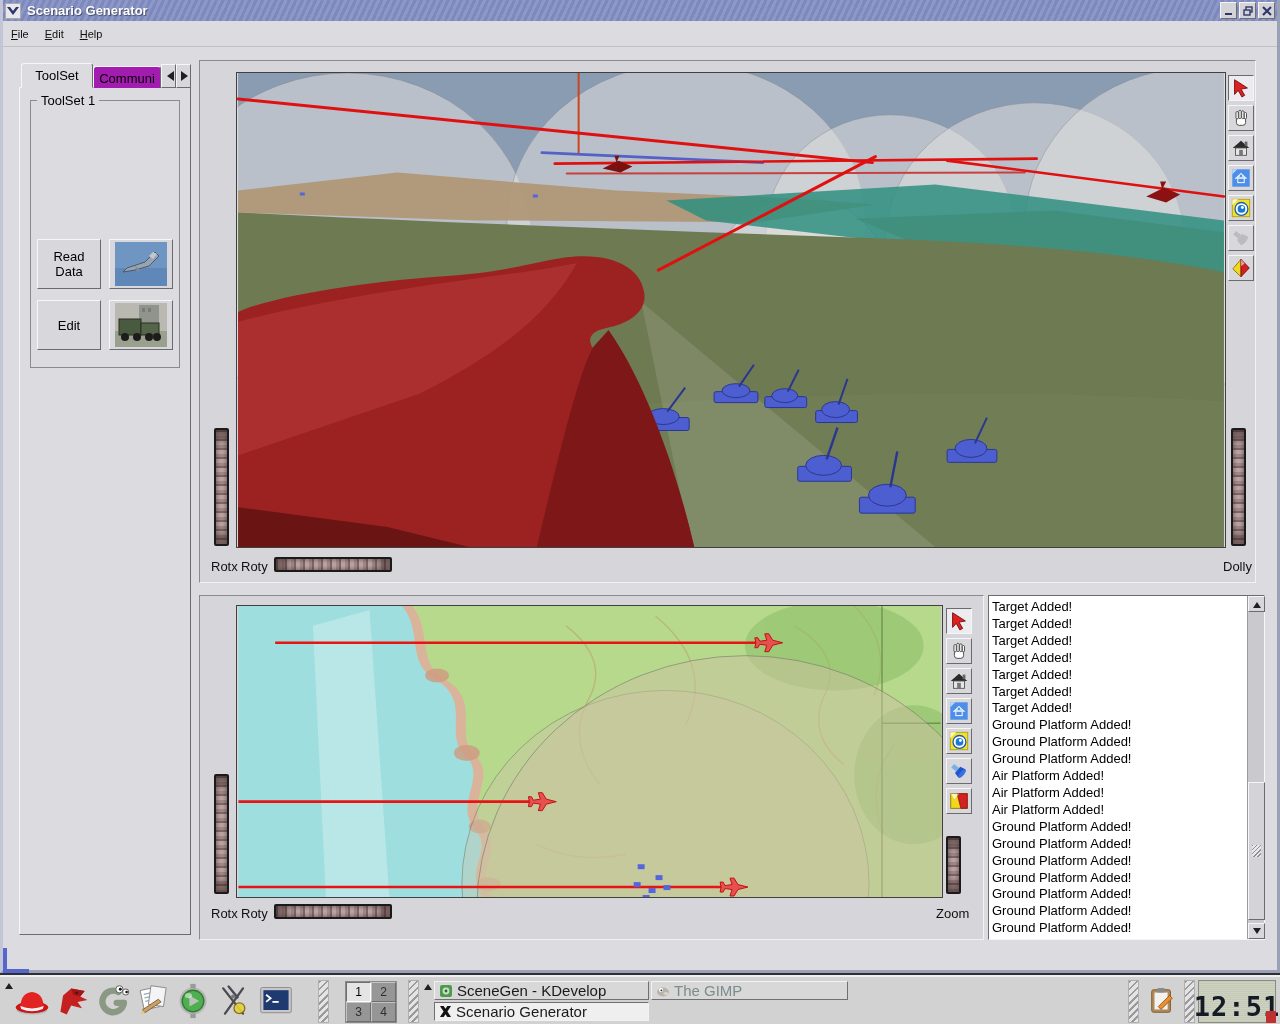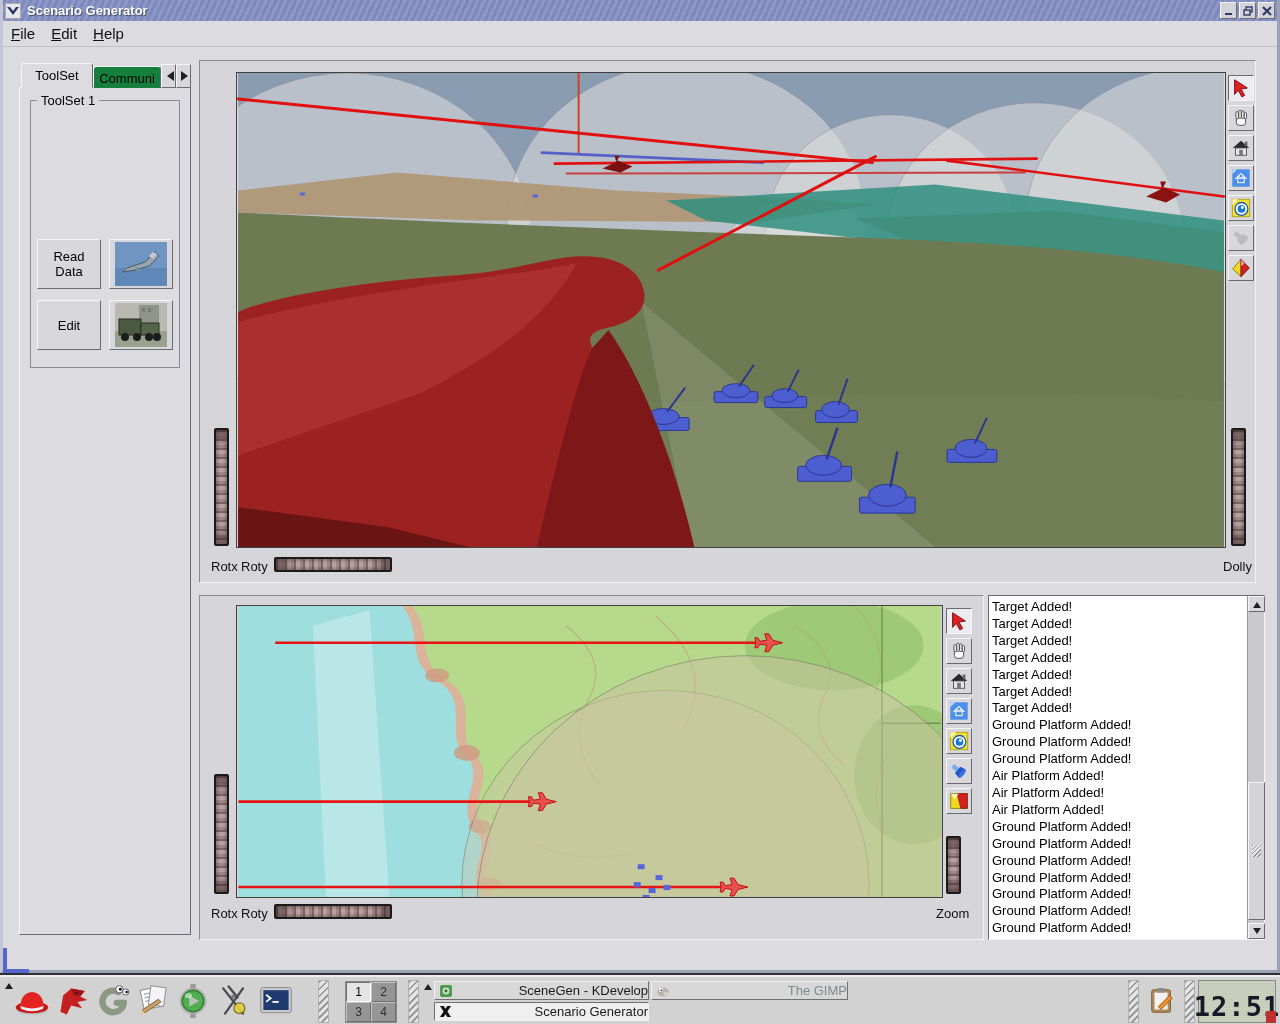--- a/index.html
+++ b/index.html
@@ -15,32 +15,32 @@
     display:flex; align-items:center; padding-left:2px; }
   #title-text { color:#fff; font-weight:bold; font-size:13px; margin-left:6px;
     text-shadow:1px 1px 1px rgba(0,0,0,.5); }
   .tb-btn { width:17px; height:17px; background:#d4d4d8; border:1px solid;
     border-color:#f4f4f4 #6e6e72 #6e6e72 #f4f4f4; margin-left:2px;
     display:flex; align-items:center; justify-content:center; }
   #win-icon { width:16px; height:16px; background:#e8e8ec; border:1px solid #aaa;
     display:flex; align-items:center; justify-content:center; }
   #menubar { position:absolute; left:0; top:21px; width:1274px; height:26px;
     background:#dcdce0; border-bottom:1px solid #c0c0c6; display:flex; align-items:center; }
-  .menu-item { display:inline-block; font-size:15px; color:#101010; padding:3px 8px; }
+  .menu-item { display:inline-block; font-size:11px; color:#101010; padding:3px 8px; }
   .menu-item::first-letter { text-decoration:underline; }
 
   
   .raised { background:#d8d8dc; border:1px solid; border-color:#f6f6f8 #6a6a70 #6a6a70 #f6f6f8; }
 
   
   .tab { position:absolute; top:63px; height:25px; font-size:13px; text-align:center;
     line-height:23px; border:1px solid; border-color:#f6f6f8 #6a6a70 transparent #f6f6f8;
     border-radius:3px 3px 0 0; overflow:hidden; white-space:nowrap; }
   #tab-scenario { left:18px; width:72px; background:#dcdce0; z-index:3; }
-  #tab-comm { left:90px; width:68px; top:66px; height:22px; background:#15803d; z-index:2; }
+  #tab-comm { left:90px; width:68px; top:66px; height:22px; background:#a21caf; z-index:2; }
   .tab-arrow { position:absolute; top:64px; width:15px; height:24px; z-index:3; }
   .tri-left { width:0; height:0; border:5px solid transparent; border-right:7px solid #202020; margin:6px 0 0 0; }
   .tri-right { width:0; height:0; border:5px solid transparent; border-left:7px solid #202020; margin:6px 0 0 4px; }
   #panel-body { position:absolute; left:16px; top:87px; width:172px; height:848px;
     background:#dcdce0; border:1px solid; border-color:#f6f6f8 #6a6a70 #6a6a70 #f6f6f8;padding-left:24px; }
   #toolset { position:absolute; left:10px; top:12px; width:150px; height:268px;
     border:1px solid #8a8a90; }
   #toolset-legend { position:absolute; left:6px; top:-8px; background:#dcdce0;
     padding:0 4px; font-size:13px; }
   .ts-row { position:absolute; left:6px; width:138px; height:50px; }
@@ -89,22 +89,22 @@
   .handle { position:absolute; top:3px; width:11px; height:43px;
     background:repeating-linear-gradient(135deg,#9a9a9a 0 2px,#e4e4e4 2px 5px);
     border:1px solid #b0b0b0; }
   .mini-arrow { position:absolute; width:14px; height:12px; display:flex; align-items:flex-start; justify-content:center; }
   #pager { position:absolute; left:345px; top:4px; width:52px; height:42px;
     border:1px solid #8a8a8a; display:grid; grid-template-columns:1fr 1fr; grid-template-rows:1fr 1fr; }
   .pager-cell { font-size:12px; display:flex; align-items:center; justify-content:center;
     background:#969696; color:#2e2e2e; border:1px solid; border-color:#c4c4c4 #6e6e6e #6e6e6e #c4c4c4; }
   .pager-cell.active { background:#e4e4e4; color:#000; border-color:#6e6e6e #ffffff #ffffff #6e6e6e; }
   .task-btn { position:absolute; height:19px; background:#d8d8d8; border:1px solid;
-    border-color:#f2f2f2 #707070 #707070 #f2f2f2; font-size:13px; color:#1a1a1a;
-    display:flex; align-items:center; padding-left:4px; gap:4px; overflow:hidden; white-space:nowrap;justify-content:space-between; }
+    border-color:#f2f2f2 #707070 #707070 #f2f2f2; font-size:15px; color:#1a1a1a;
+    display:flex; align-items:center; padding-left:4px; gap:4px; overflow:hidden; white-space:nowrap; }
   .task-btn.inactive-text { color:#7d8c8c; }
   .task-btn.pressed { background:#efefef; border-color:#707070 #f2f2f2 #f2f2f2 #707070; }
   #clock { position:absolute; left:1198px; top:3px; width:78px; height:43px;
     background:repeating-linear-gradient(0deg,#c4c8b6 0 1px,#ced2c0 1px 2px);
     border:1px solid #8a8e80; display:flex; align-items:flex-end; justify-content:center;
     font-family:"DejaVu Sans Mono", monospace; font-weight:bold; font-size:27px;
     color:#141a26; letter-spacing:1px; }
   #clock-notch { position:absolute; right:-1px; bottom:-1px; width:10px; height:12px; background:#c03030; }
   #corner-grip { position:absolute; left:0px; top:948px; width:26px; height:25px;
     border-left:4px solid #5566cc; border-bottom:4px solid #5566cc; }

